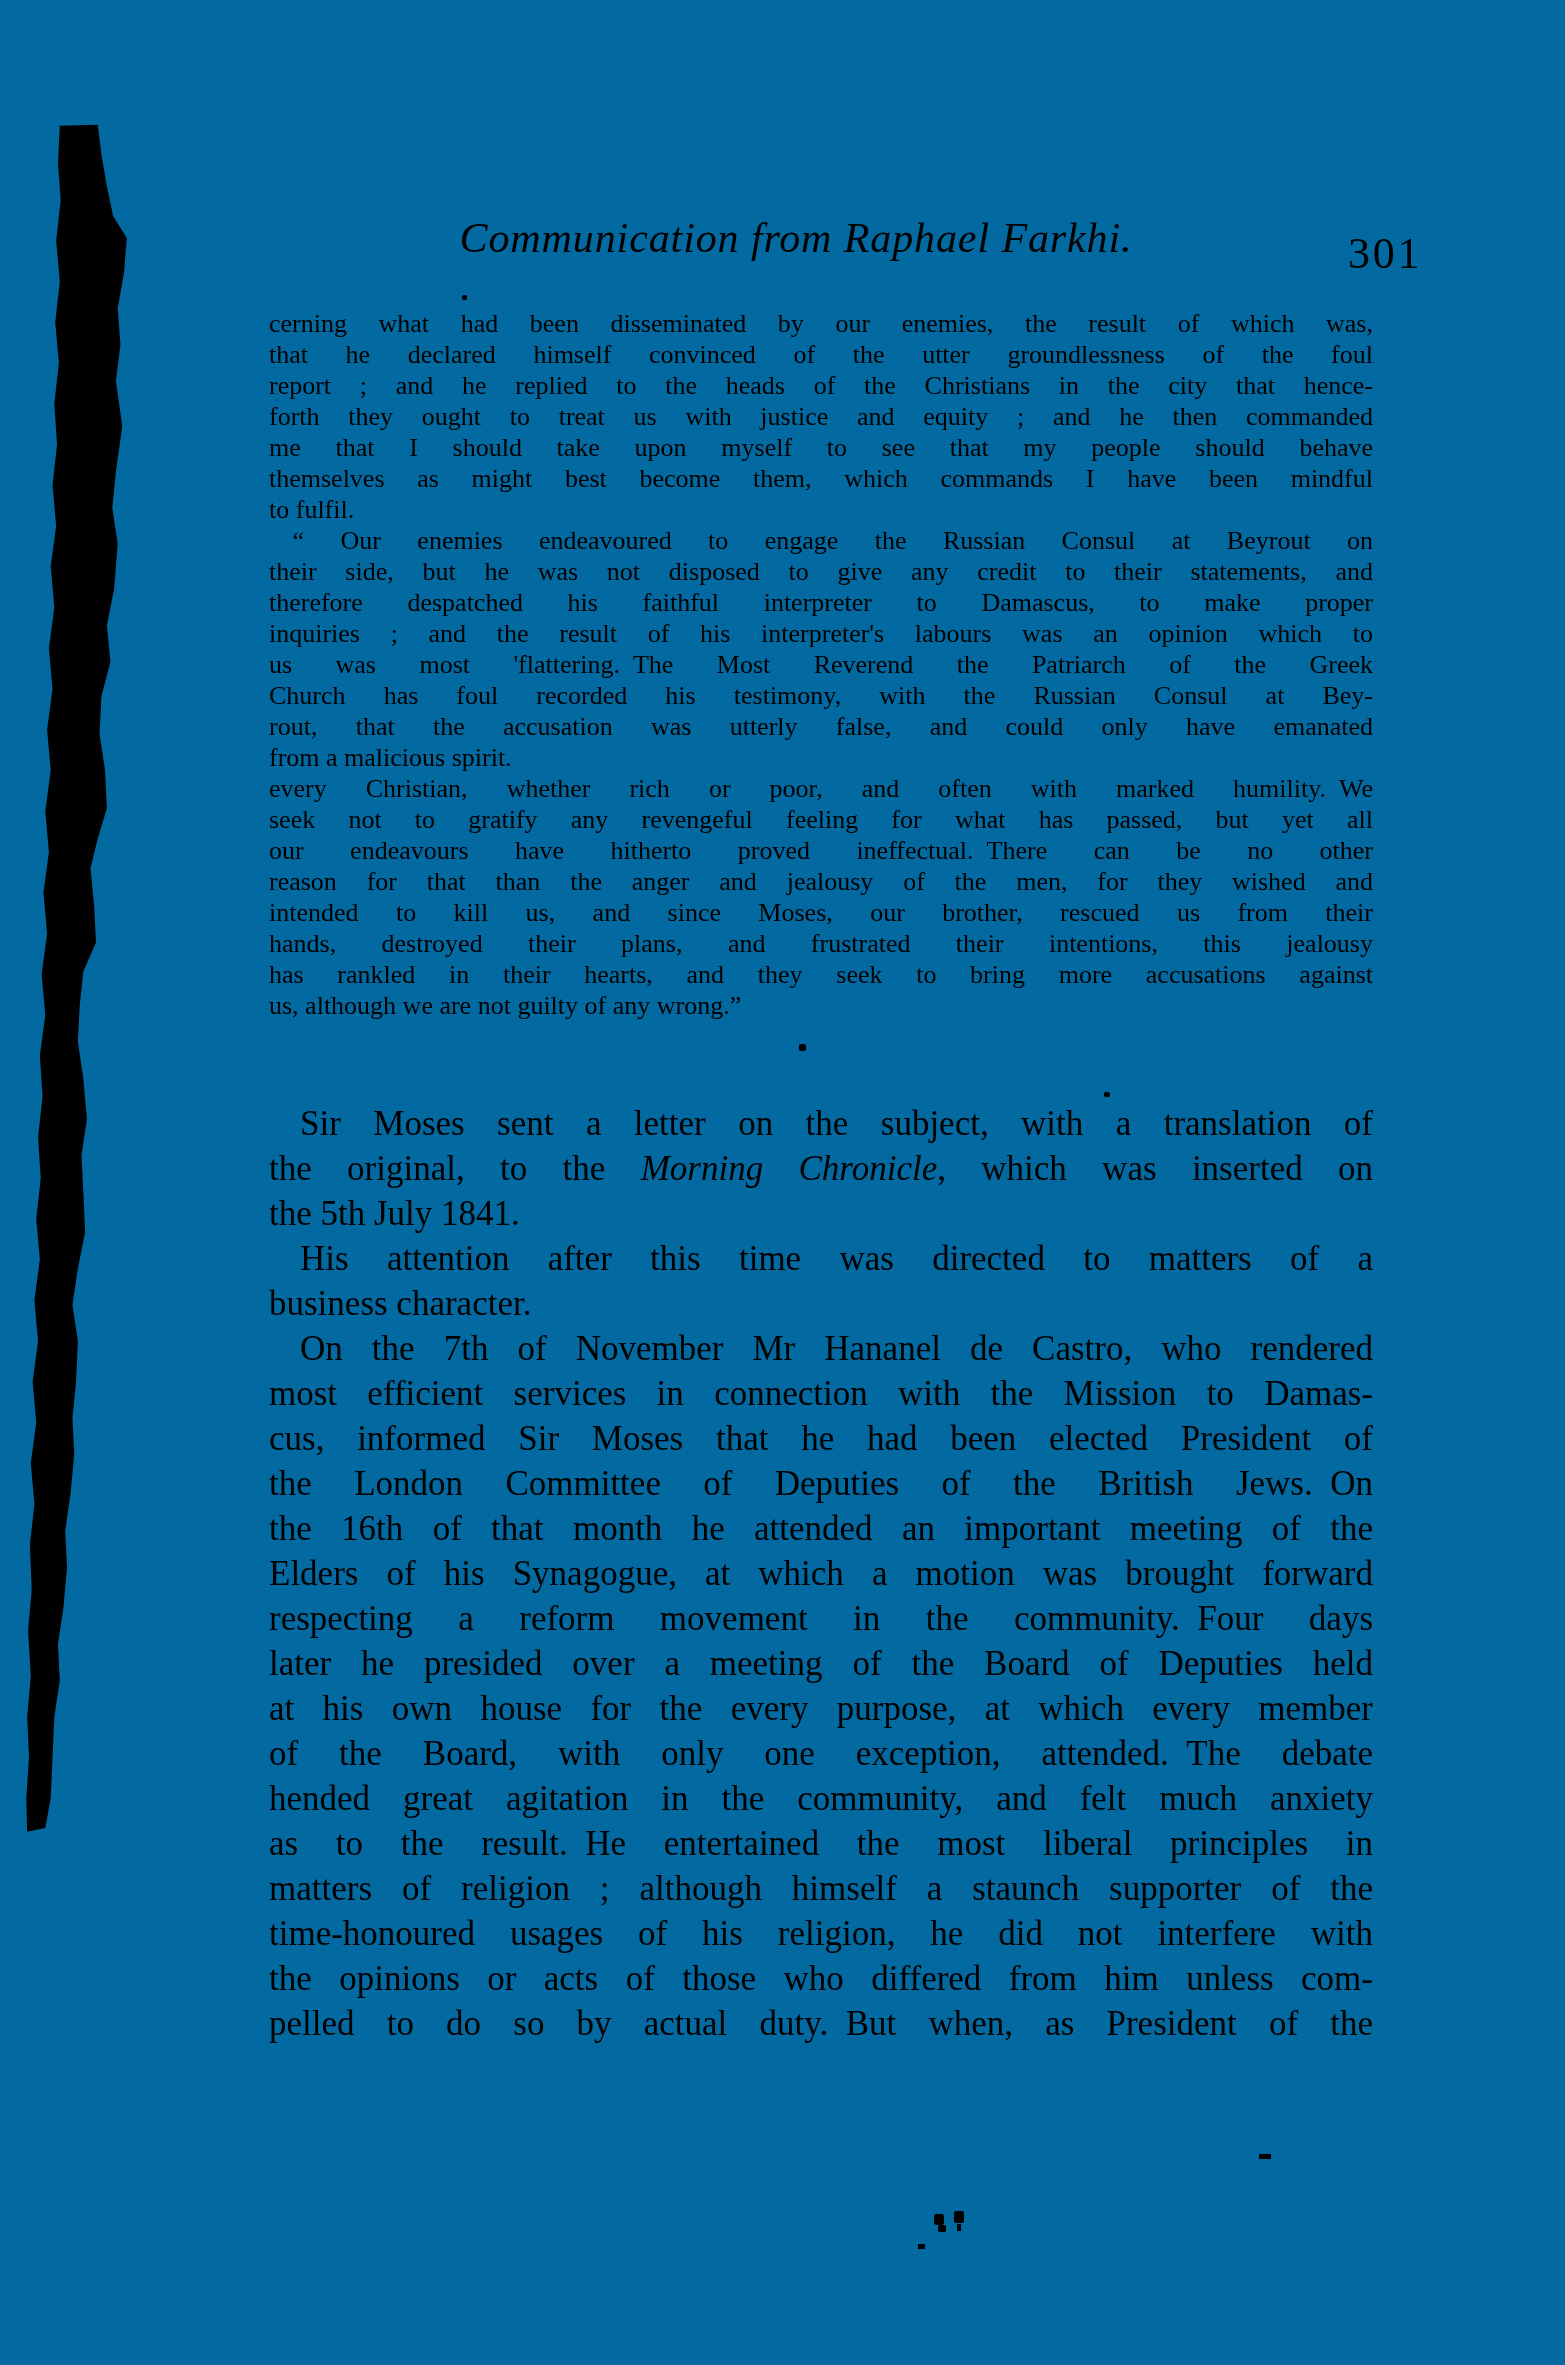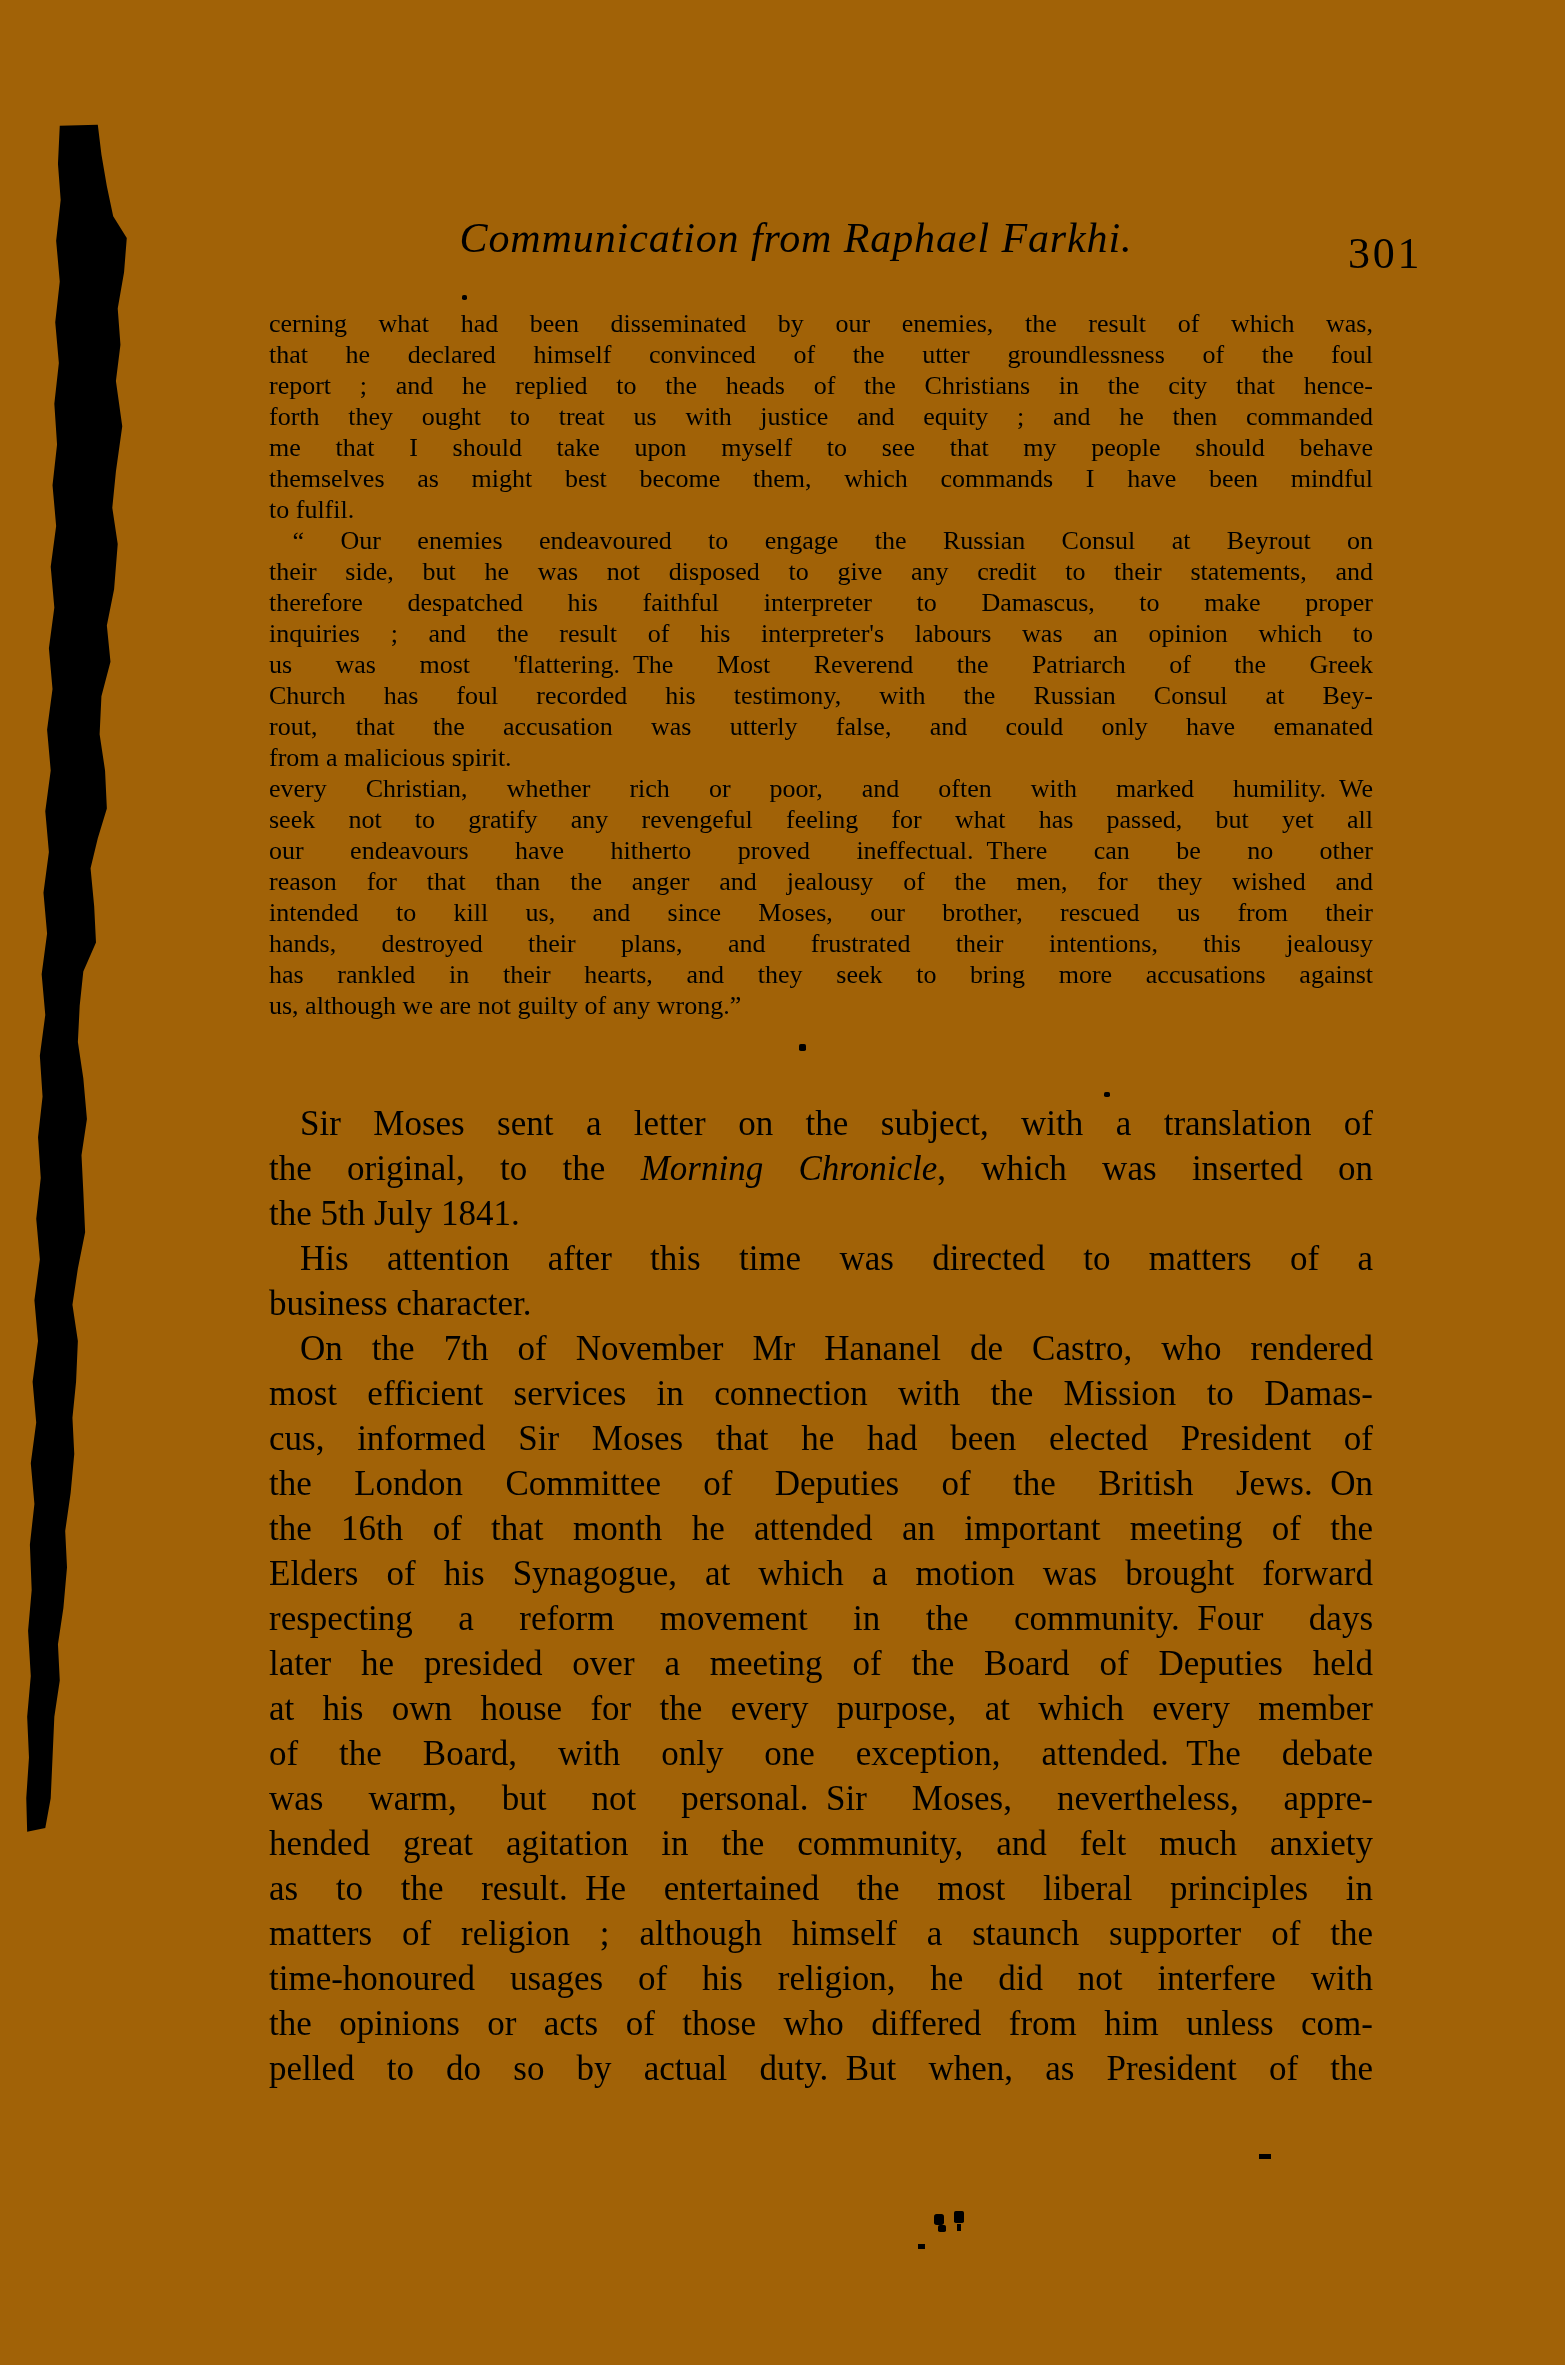--- a/index.html
+++ b/index.html
@@ -4,21 +4,21 @@
 <style>
   html, body {
     margin: 0;
     padding: 0;
     background: #ffffff;
   }
   .page {
     position: relative;
     width: 1566px;
     height: 2366px;
-    background: #a16207;
+    background: #0369a1;
     overflow: hidden;
     font-family: "Liberation Serif", "DejaVu Serif", serif;
     color: #000000;
   }
   .ink-blot-svg {
     position: absolute;
     left: 0;
     top: 0;
     width: 163px;
     height: 1903px;
@@ -155,21 +155,20 @@
         <div class="line indent-first">On the 7th of November Mr Hananel de Castro, who rendered</div>
         <div class="line">most efficient services in connection with the Mission to Damas-</div>
         <div class="line">cus, informed Sir Moses that he had been elected President of</div>
         <div class="line">the London Committee of Deputies of the British Jews. On</div>
         <div class="line">the 16th of that month he attended an important meeting of the</div>
         <div class="line">Elders of his Synagogue, at which a motion was brought forward</div>
         <div class="line">respecting a reform movement in the community. Four days</div>
         <div class="line">later he presided over a meeting of the Board of Deputies held</div>
         <div class="line">at his own house for the every purpose, at which every member</div>
         <div class="line">of the Board, with only one exception, attended. The debate</div>
-        <div class="line">was warm, but not personal. Sir Moses, nevertheless, appre-</div>
         <div class="line">hended great agitation in the community, and felt much anxiety</div>
         <div class="line">as to the result. He entertained the most liberal principles in</div>
         <div class="line">matters of religion ; although himself a staunch supporter of the</div>
         <div class="line">time-honoured usages of his religion, he did not interfere with</div>
         <div class="line">the opinions or acts of those who differed from him unless com-</div>
         <div class="line">pelled to do so by actual duty. But when, as President of the</div>
       </div>
     </div>
 
 </div>

